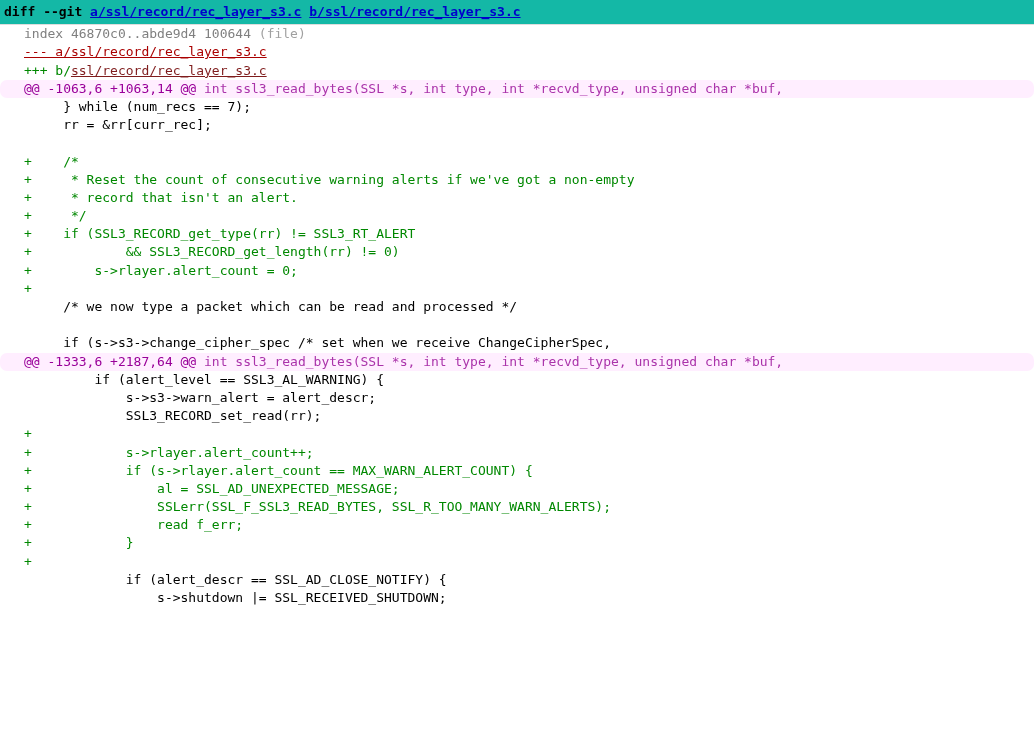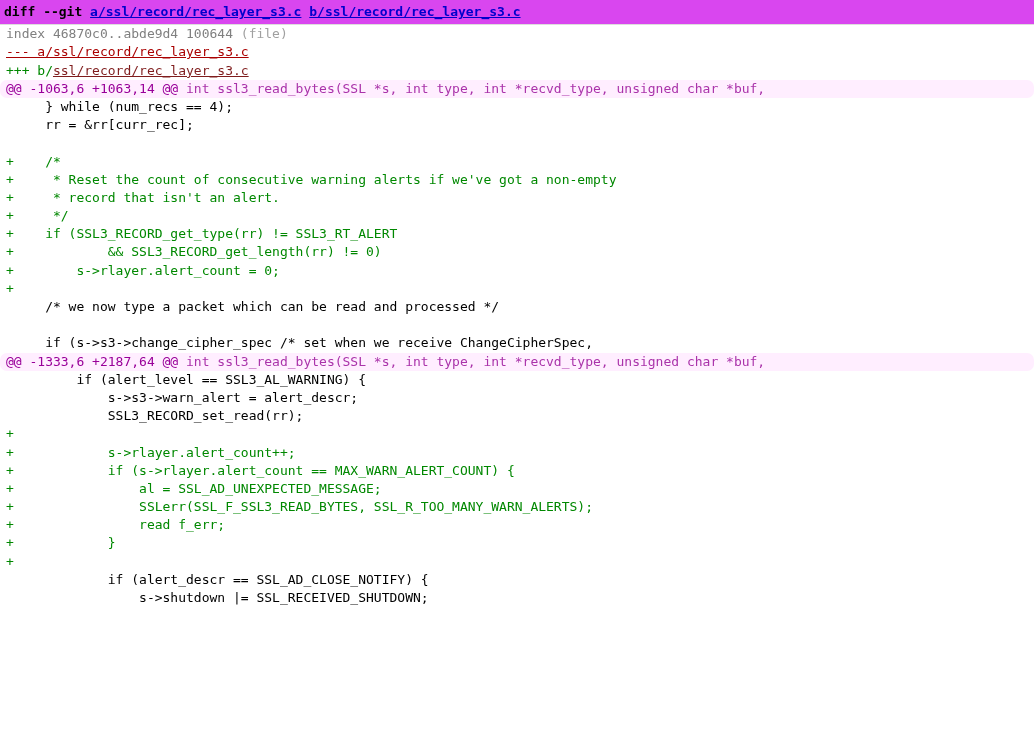--- a/index.html
+++ b/index.html
@@ -5,37 +5,37 @@
   body {
     margin: 0;
     padding: 0;
     font-family: "DejaVu Sans Mono", "Lucida Console", "Courier New", monospace;
     font-size: 13px;
     line-height: 1.4;
     background: #ffffff;
     color: #000000;
   }
   .diff-header {
-    background: #d946ef;
+    background: #14b8a6;
     padding: 3px 4px;
     font-weight: bold;
     border-bottom: 1px solid #ddd;
   }
   .diff-header a {
     color: #0000cc;
     text-decoration: underline;
   }
   .diff-index {
     padding: 2px 6px;
     font-weight: normal;
   }
   .diff-index .hash { color: #808080; }
   .diff-index .prefix { color: #808080; }
   .diff-index .filemode { color: #a0a0a0; }
-  .line { white-space: pre; padding: 0 6px; }
+  .line { white-space: pre; padding: 0 24px; }
   .line-del { color: #aa0000; text-decoration: underline; }
   .line-add { color: #008800; }
   .line-add a { color: #7f1d1d; text-decoration: underline; }
   .hunk { background: #ffeeff; border-radius: 7px; }
   .hunk .at { color: #990099; }
   .hunk .ctx { color: #aa33aa; }
   .ctxline { color: #000000; }
   .added { color: #008800; }
 </style>
 </head>
@@ -45,21 +45,21 @@
   <span>diff --git </span><a href="#">a/ssl/record/rec_layer_s3.c</a> <a href="#">b/ssl/record/rec_layer_s3.c</a>
 </div>
 
 <div class="line diff-index"><span class="prefix">index </span><span class="hash">46870c0..abde9d4 100644</span><span class="filemode"> (file)</span></div>
 
 <div class="line line-del">--- a/ssl/record/rec_layer_s3.c</div>
 <div class="line line-add"><span>+++ b/</span><a href="#">ssl/record/rec_layer_s3.c</a></div>
 
 <div class="line hunk"><span class="at">@@ -1063,6 +1063,14 @@</span><span class="ctx"> int ssl3_read_bytes(SSL *s, int type, int *recvd_type, unsigned char *buf,</span></div>
 
-<div class="line ctxline">     } while (num_recs == 4);</div>
+<div class="line ctxline">     } while (num_recs == 7);</div>
 <div class="line ctxline">     rr = &amp;rr[curr_rec];</div>
 <div class="line ctxline"> </div>
 <div class="line added">+    /*</div>
 <div class="line added">+     * Reset the count of consecutive warning alerts if we've got a non-empty</div>
 <div class="line added">+     * record that isn't an alert.</div>
 <div class="line added">+     */</div>
 <div class="line added">+    if (SSL3_RECORD_get_type(rr) != SSL3_RT_ALERT</div>
 <div class="line added">+            &amp;&amp; SSL3_RECORD_get_length(rr) != 0)</div>
 <div class="line added">+        s-&gt;rlayer.alert_count = 0;</div>
 <div class="line added">+</div>

